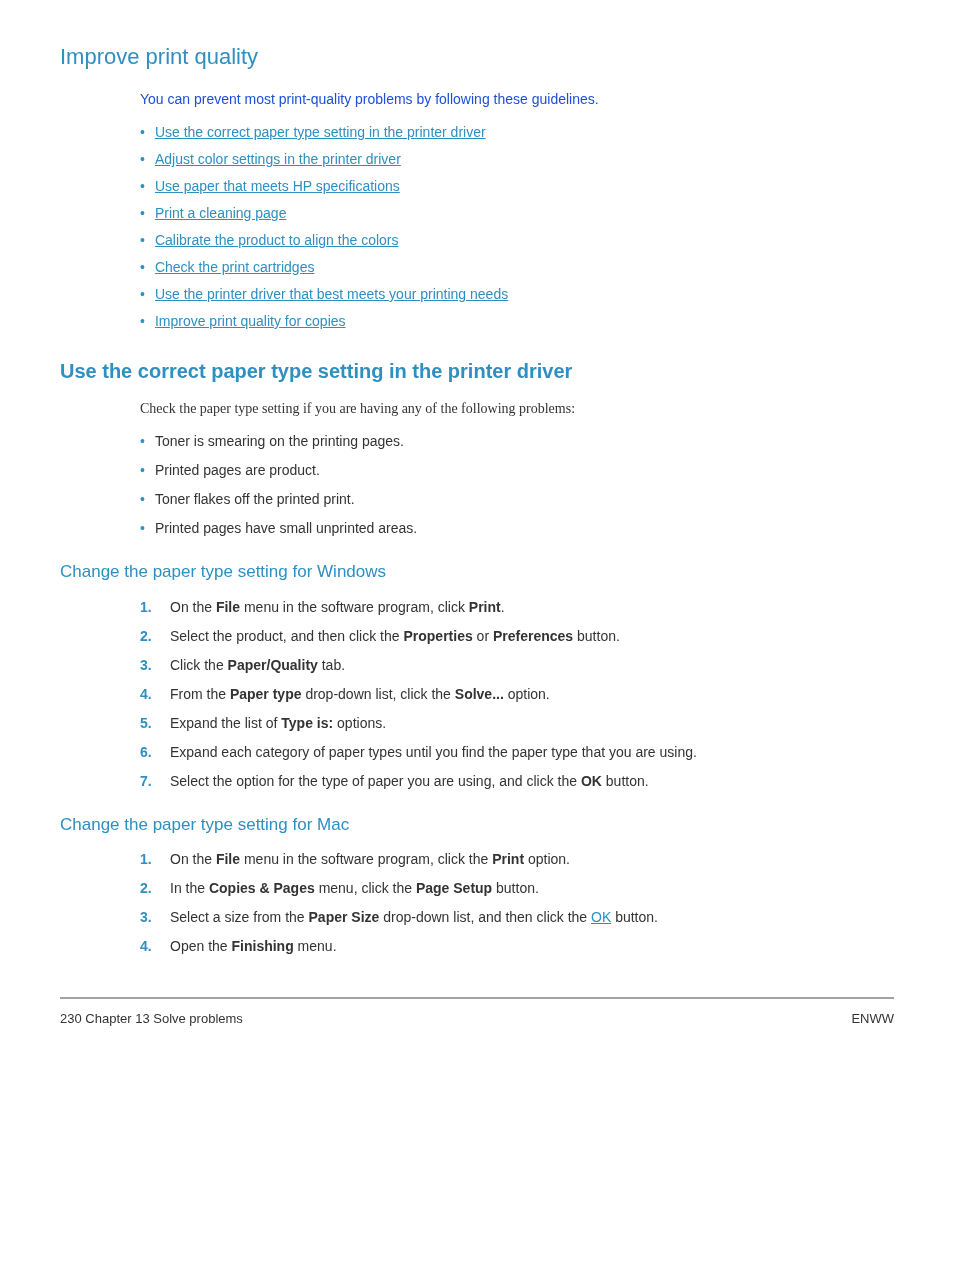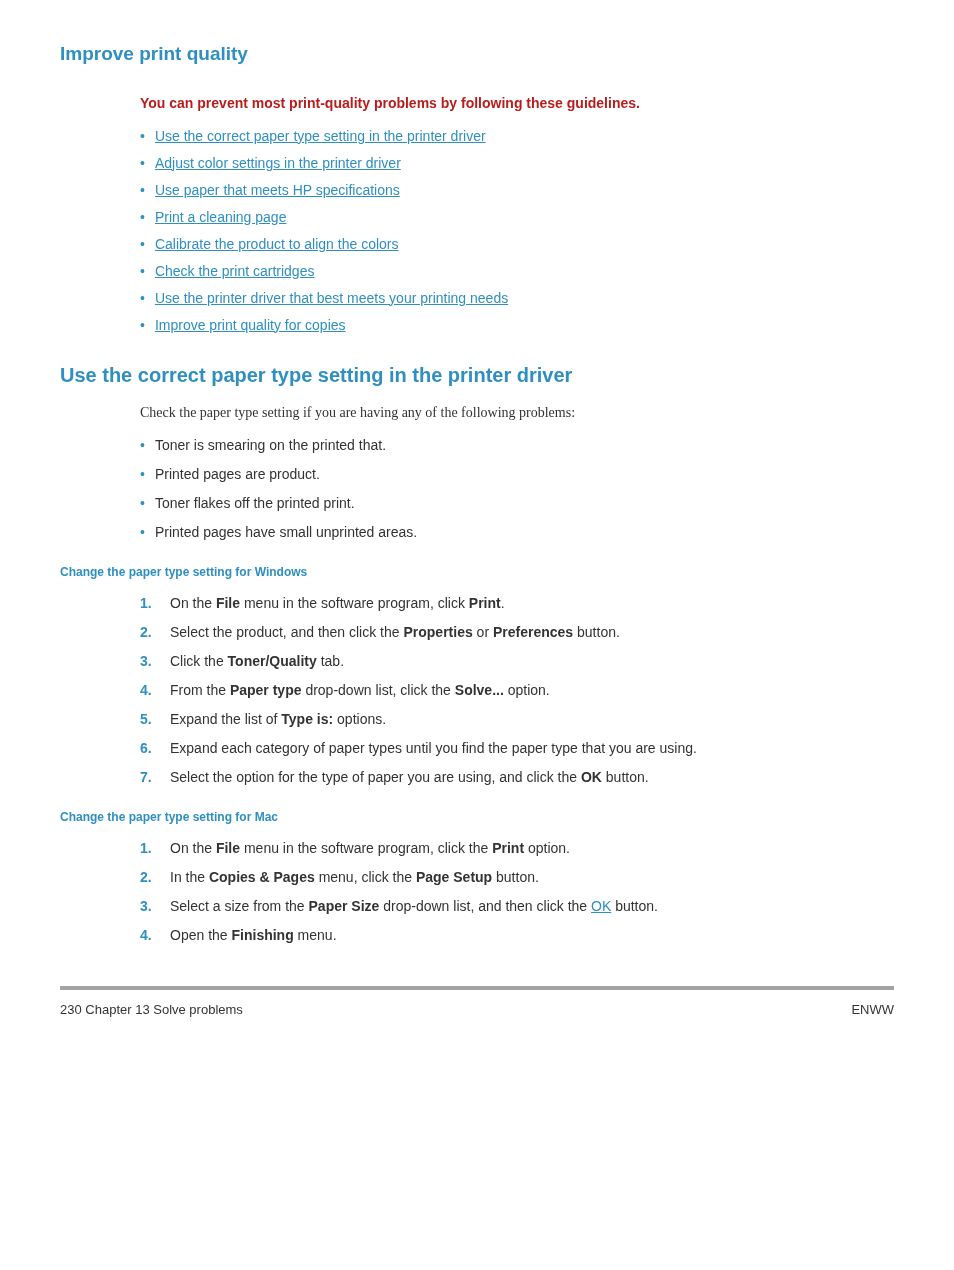--- a/index.html
+++ b/index.html
@@ -12,30 +12,29 @@
       font-family: Arial, sans-serif;
       font-size: 14px;
       color: #333;
       background: #fff;
       padding: 40px 60px 40px 60px;
       line-height: 1.5;
     }
 
     .page-title {
       color: #2e8fc0;
-      font-size: 19px;
-      font-weight: bold;
-      margin-bottom: 24px;
+      font-size: 22px;
+      font-weight: normal;
+      margin-bottom: 16px;
     }
 
     .intro-text {
       margin-left: 80px;
       margin-bottom: 12px;
-      color: #b91c1c;
-      font-weight: bold;
+      color: #1d4ed8;
     }
 
     .toc-list {
       list-style: none;
       margin-left: 80px;
       margin-bottom: 24px;
     }
 
     .toc-list li {
       margin-bottom: 6px;
@@ -60,22 +59,22 @@
     .section-title {
       color: #2e8fc0;
       font-size: 20px;
       font-weight: bold;
       margin-bottom: 12px;
       margin-top: 8px;
     }
 
     .subsection-title {
       color: #2e8fc0;
-      font-size: 12px;
-      font-weight: bold;
+      font-size: 17px;
+      font-weight: normal;
       margin-bottom: 12px;
       margin-top: 8px;
     }
 
     .section-intro {
       margin-left: 80px;
       margin-bottom: 12px;
       color: #333;
       font-family: Liberation Serif, serif;
     }
@@ -133,21 +132,21 @@
       color: #2e8fc0;
       text-decoration: underline;
     }
 
     .footer {
       display: flex;
       justify-content: space-between;
       margin-top: 40px;
       font-size: 13px;
       color: #333;
-      border-top: 4px solid #a3a3a3;
+      border-top: 2px solid #a3a3a3;
       padding-top: 10px;
     }
   </style>
 </head>
 <body>
 
 <h1 class="page-title">Improve print quality</h1>
 
 <p class="intro-text">You can prevent most print-quality problems by following these guidelines.</p>
 
@@ -177,21 +176,21 @@
       <a>Improve print quality for copies</a>
     </li>
 </ul>
 
 <h2 class="section-title">Use the correct paper type setting in the printer driver</h2>
 
 <p class="section-intro">Check the paper type setting if you are having any of the following problems:</p>
 
 <ul class="bullet-list">
   <li>
-      <span>Toner is smearing on the printed that.</span>
+      <span>Toner is smearing on the printing pages.</span>
     </li>
   <li>
       <span>Printed pages are product.</span>
     </li>
   <li>
       <span>Toner flakes off the printed print.</span>
     </li>
   <li>
       <span>Printed pages have small unprinted areas.</span>
     </li>
@@ -203,21 +202,21 @@
   <li>
     <span class="step-num">1.</span>
     <span class="step-text">On the <b>File</b> menu in the software program, click <b>Print</b>.</span>
   </li>
   <li>
     <span class="step-num">2.</span>
     <span class="step-text">Select the product, and then click the <b>Properties</b> or <b>Preferences</b> button.</span>
   </li>
   <li>
     <span class="step-num">3.</span>
-    <span class="step-text">Click the <b>Toner/Quality</b> tab.</span>
+    <span class="step-text">Click the <b>Paper/Quality</b> tab.</span>
   </li>
   <li>
     <span class="step-num">4.</span>
     <span class="step-text">From the <b>Paper type</b> drop-down list, click the <b>Solve...</b> option.</span>
   </li>
   <li>
     <span class="step-num">5.</span>
     <span class="step-text">Expand the list of <b>Type is:</b> options.</span>
   </li>
   <li>

